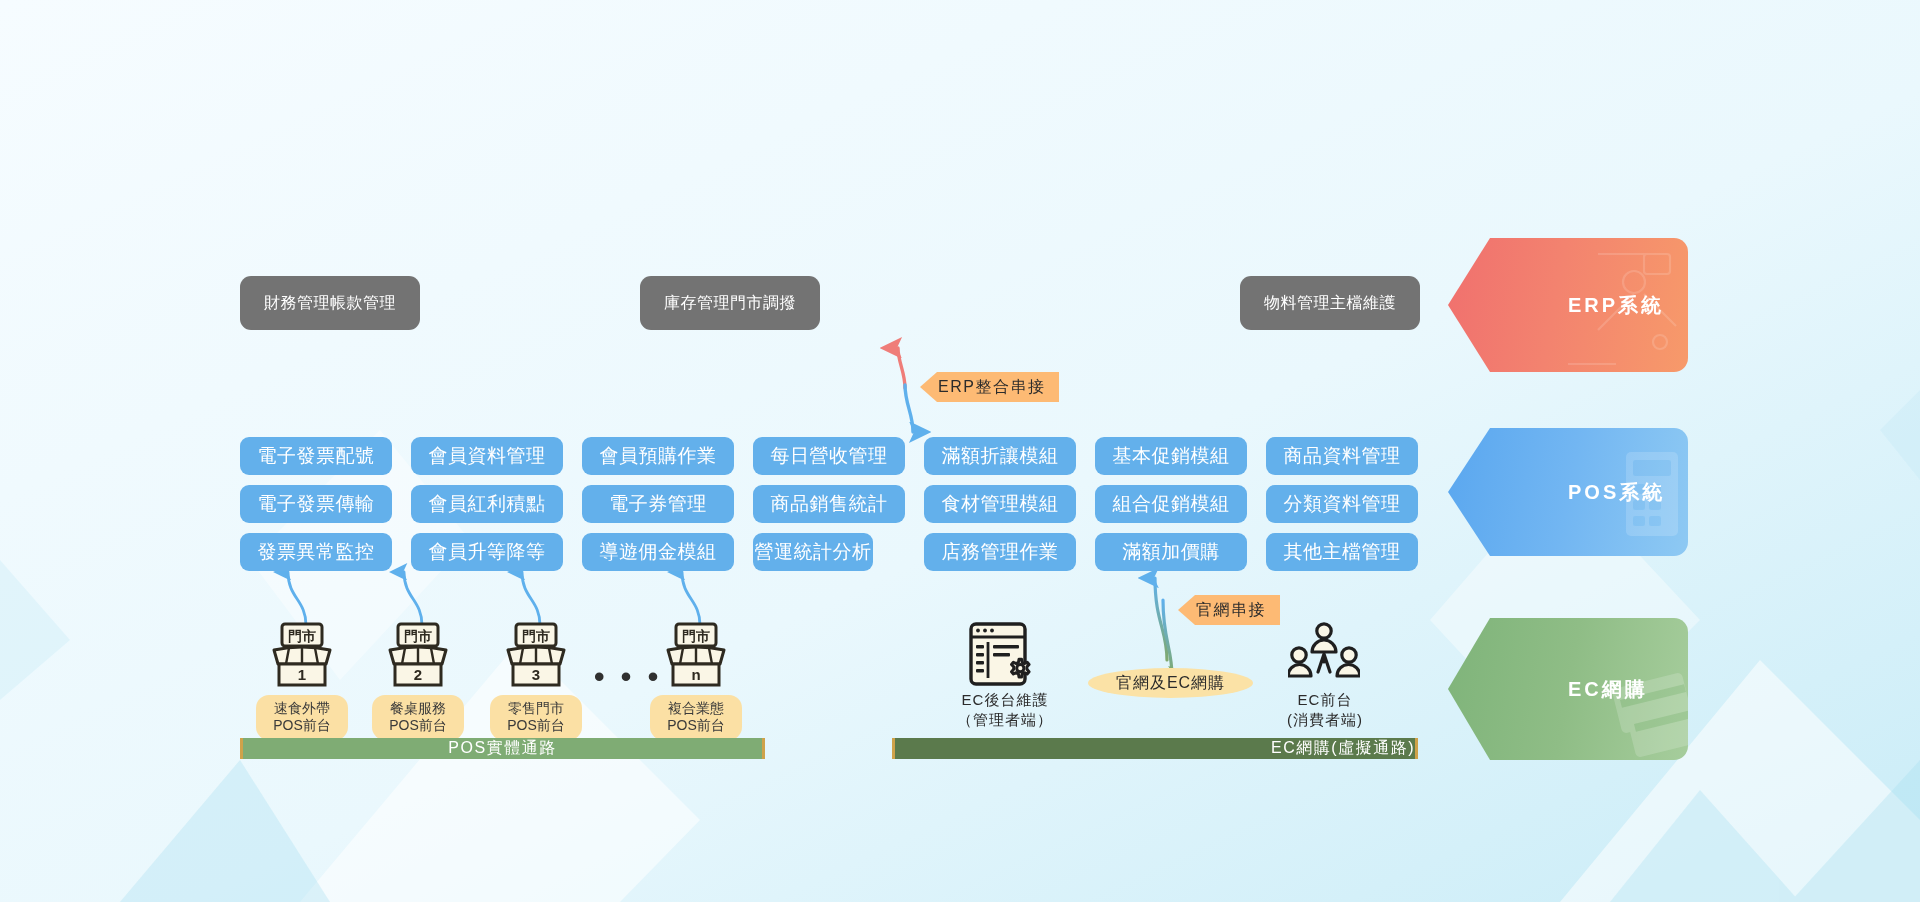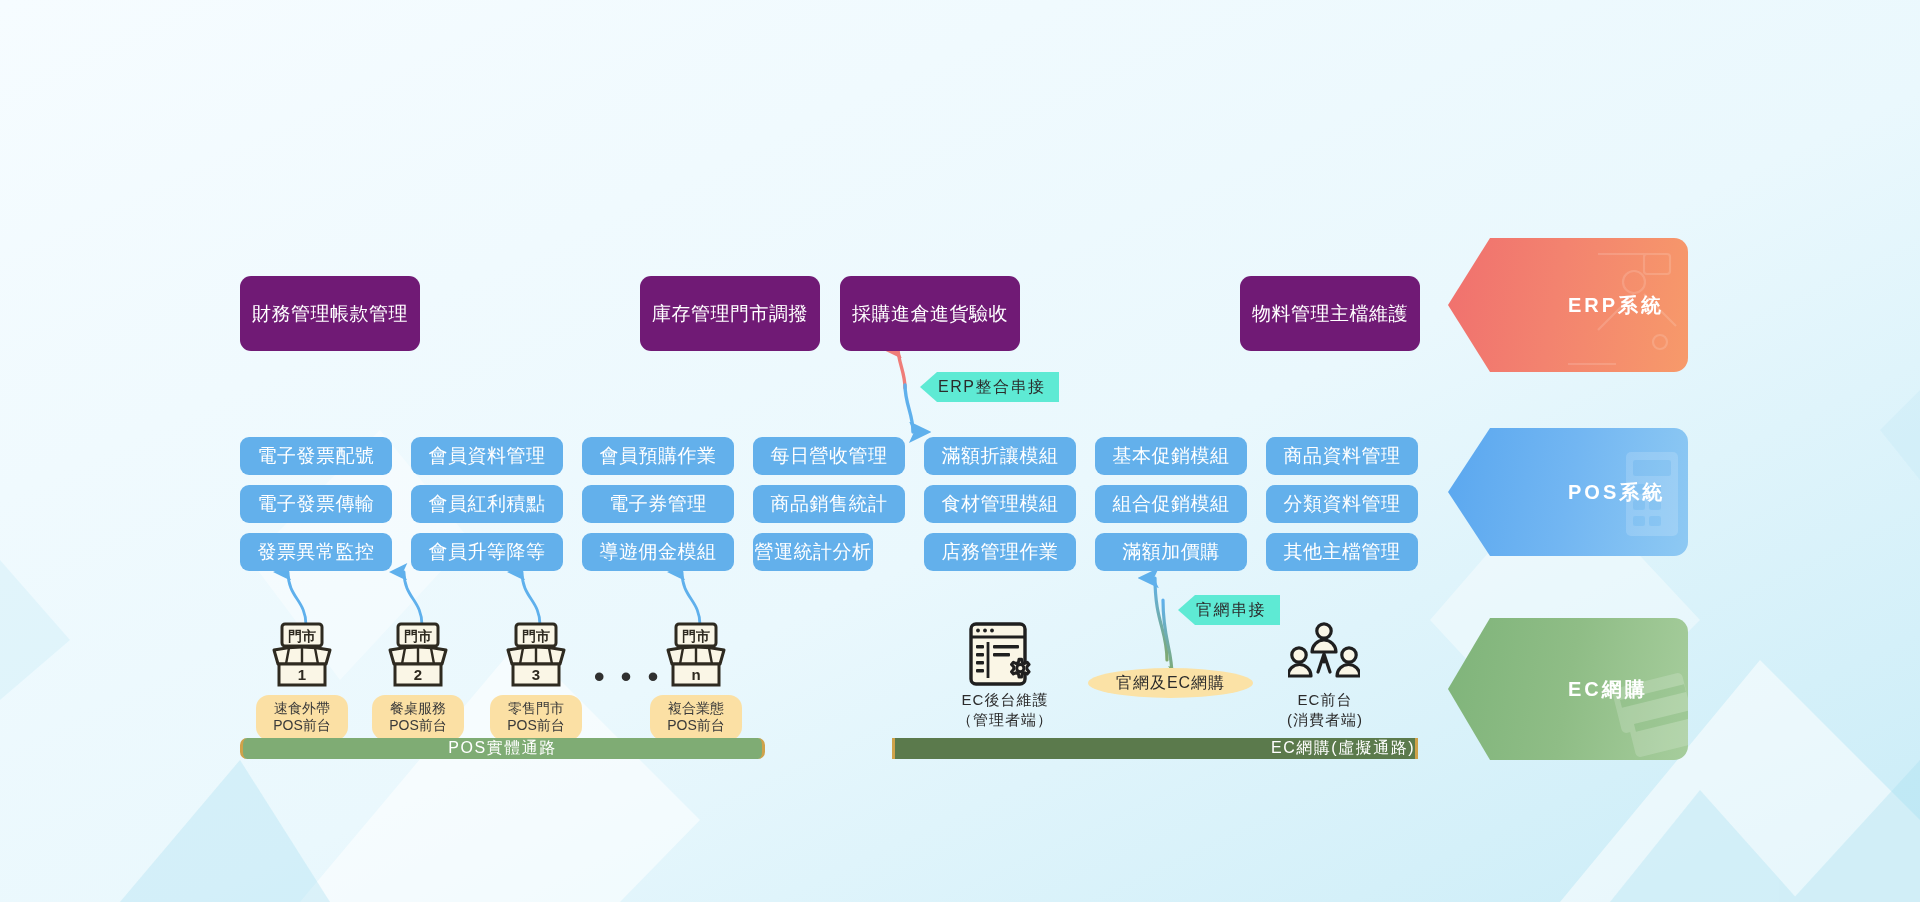--- a/index.html
+++ b/index.html
@@ -24,23 +24,23 @@
   .tile {
     position: absolute;
     display: flex; align-items: center; justify-content: center;
     border-radius: 10px;
     color: #ffffff;
     letter-spacing: 0.5px;
     white-space: nowrap;
     user-select: none;
   }
   .tile-erp {
-    background: #701a75;
-    font-size: 19px;
-    height: 75px;
+    background: #737373;
+    font-size: 16px;
+    height: 54px;
     border-radius: 11px;
   }
   .tile-pos {
     background: #63b0eb;
     font-size: 19px;
     height: 38px;
     border-radius: 9px;
   }
 
   
@@ -60,21 +60,21 @@
   .banner .banner-art svg { width: 100%; height: 100%; }
 
   .banner-erp { background: linear-gradient(100deg, #f0706e 0%, #f3836f 45%, #f79a6a 100%); }
   .banner-pos { background: linear-gradient(100deg, #5aa7ef 0%, #72b6f2 50%, #8ec9f3 100%); }
   .banner-ec  { background: linear-gradient(100deg, #7fb47a 0%, #8fbd86 50%, #a6cd9c 100%); }
 
   
   .link-tag {
     position: absolute;
     display: flex; align-items: center; justify-content: center;
-    background: #5eead4;
+    background: #fdba74;
     color: #2b2b2b;
     font-size: 16px;
     letter-spacing: 1.5px;
     height: 30px;
     padding-left: 18px; padding-right: 14px;
     clip-path: polygon(0px 50%, 17px 0px, 100% 0px, 100% 100%, 17px 100%);
     white-space: nowrap;
   }
 
   
@@ -213,23 +213,20 @@
 </div>
 
 <div class="stage">
 
   <div class="tile tile-erp" style="left:240px; top:276px; width:180px;">
     <span>財務管理帳款管理</span>
   </div>
   <div class="tile tile-erp" style="left:640px; top:276px; width:180px;">
     <span>庫存管理門市調撥</span>
   </div>
-  <div class="tile tile-erp" style="left:840px; top:276px; width:180px;">
-    <span>採購進倉進貨驗收</span>
-  </div>
   <div class="tile tile-erp" style="left:1240px; top:276px; width:180px;">
     <span>物料管理主檔維護</span>
   </div>
 
   <div class="banner banner-erp" style="left:1448px; top:238px; width:240px; height:134px;">
     <div class="banner-art">
       <svg viewBox="0 0 240 134" preserveAspectRatio="none">
         <g stroke="#ffffff" stroke-width="2.2" fill="none" opacity="0.75">
           <circle cx="186" cy="44" r="11"></circle>
           <path d="M150 92 L186 56 M196 56 L228 88"></path>
@@ -461,20 +458,20 @@
         </g>
         <g fill="#7fb47a" opacity="0.9">
           <rect x="172" y="74" width="66" height="8" transform="rotate(-14 205 78)"></rect>
           <rect x="186" y="98" width="66" height="8" transform="rotate(-14 219 102)"></rect>
         </g>
       </svg>
     </div>
     <span class="banner-label">EC網購</span>
   </div>
 
-  <div class="channel-bar bar-pos" style="left:240px; top:738px; width:525px;border-radius:7px;">
+  <div class="channel-bar bar-pos" style="left:240px; top:738px; width:525px;">
     <span>POS實體通路</span>
   </div>
   <div class="channel-bar bar-ec" style="left:892px; top:738px; width:526px;justify-content:flex-end;">
     <span>EC網購(虛擬通路)</span>
   </div>
 
 </div>
 
 </body></html>

